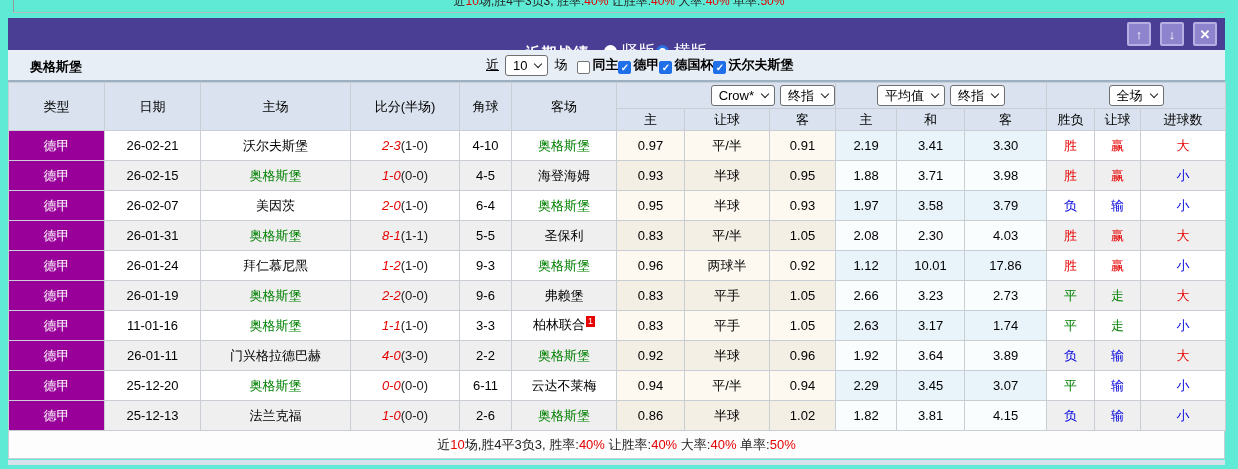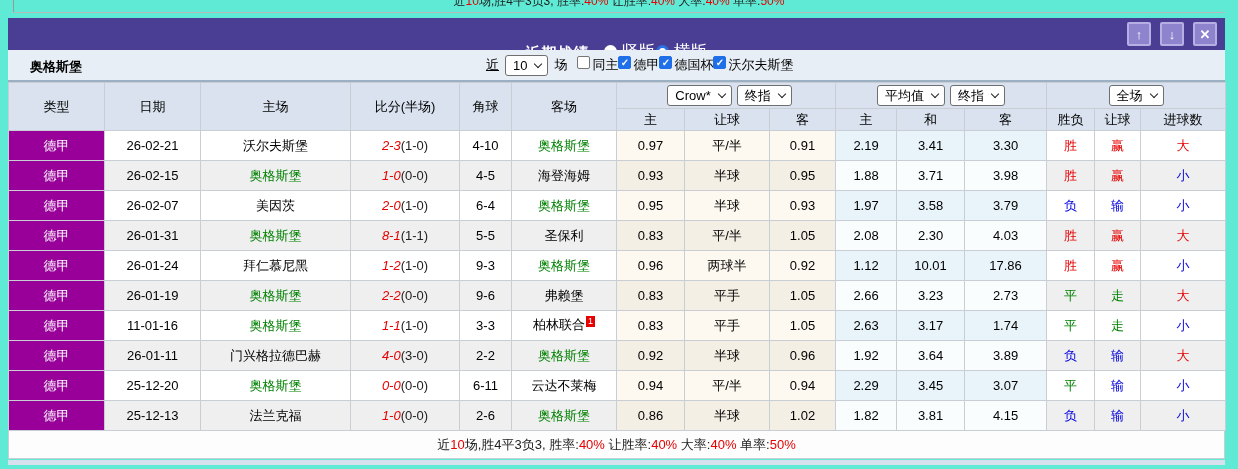--- a/index.html
+++ b/index.html
@@ -33,35 +33,35 @@
 
   
   .filter-bar { height:32px; background:#e8eef5; border-bottom:2px solid #9cb0c4; position:relative; }
   .team-name { position:absolute; left:22px; top:8px; font-weight:bold; font-size:13px; }
   .filters { position:absolute; left:478px; top:0; height:30px; display:flex; align-items:center; font-size:13px; }
   .filters a { color:#000; text-decoration:underline; cursor:pointer; }
   .sel { display:inline-flex; align-items:center; background:#fff; border:1px solid #6f6f6f;
          border-radius:3px; height:21px; padding:0 6px 0 7px; font-size:13px; gap:8px; cursor:pointer; }
   .chev { width:6px; height:6px; border-right:1.6px solid #222; border-bottom:1.6px solid #222;
           transform:rotate(45deg); margin-top:-3px; flex:0 0 auto; }
-  .cb { display:inline-flex; align-items:flex-start; cursor:pointer; }
+  .cb { display:inline-flex; align-items:flex-end; cursor:pointer;font-weight:bold; }
   .cbox { width:13px; height:13px; border:1px solid #767676; border-radius:2px; background:#fff;
           display:inline-flex; align-items:center; justify-content:center; margin-right:2px; flex:0 0 auto; }
   .cbox.on { background:#1e6fe8; border-color:#1e6fe8; }
   .cbox.on::after { content:"✓"; color:#fff; font-size:10px; font-weight:bold; line-height:1; }
   .sp6 { width:6px; } .sp10 { width:10px; }
 
   
   table.results { border-collapse:collapse; table-layout:fixed; width:1217px; font-size:13px;border-radius:10px; }
   .results th, .results td { border:1px solid #c9cdd4; text-align:center; padding:0;
                              overflow:hidden; white-space:nowrap; }
   .results thead th { background:#d9e2ee; font-weight:normal; }
   tr.selrow th { height:26px; }
   tr.lblrow th { height:22px; }
-  th.selcell-left { text-align:center; padding-left:7px; }
+  th.selcell-left { text-align:right; padding-left:7px; }
   .selpair { display:inline-flex; gap:5px; align-items:center; }
   tbody tr { height:30px; background:#fff; }
   tbody tr.alt { background:#efefef; }
   td.c-ah { background:#fdf9f0; }
   tr.alt td.c-ah { background:#f4efe4; }
   td.c-eu { background:#e9f4fa; }
   tr.alt td.c-eu { background:#fafdfe; }
   td.td-type { background:#990099; color:#fff; }
   .score-ft { color:#e60000;font-style:italic; }
   .score-ht { color:#222; }

